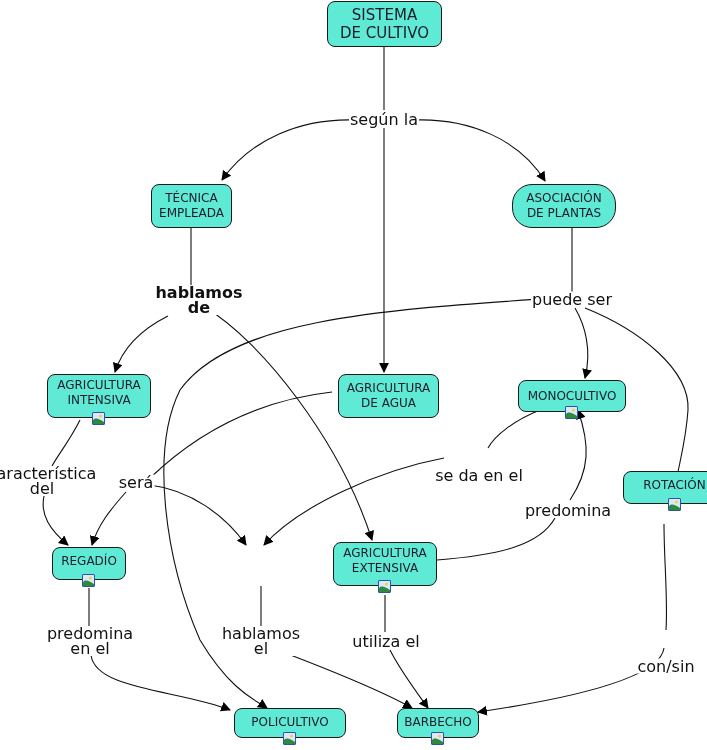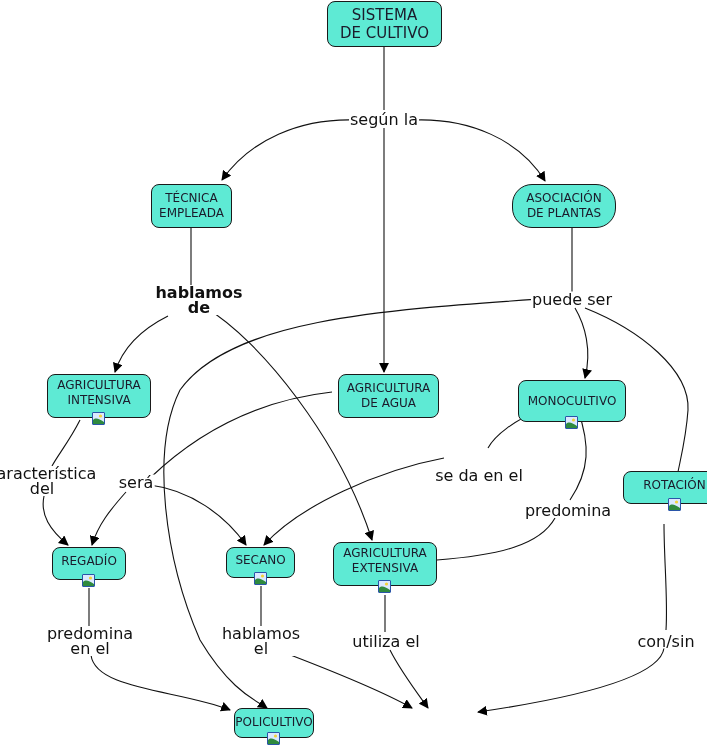--- a/index.html
+++ b/index.html
@@ -102,21 +102,21 @@
     <span class="img-icon"><svg width="11" height="11" viewBox="0 0 11 11">
           <rect x="0" y="0" width="11" height="11" fill="#dbe9ff"></rect>
           <circle cx="7.5" cy="3" r="1.6" fill="#f2d23a"></circle>
           <path d="M0,11 L0,7 C3,4 6,6 11,9 L11,11 z" fill="#2f8a3e"></path>
         </svg></span>
   </div>
   <div class="concept" style="left:338px;top:374px;width:101px;height:44px;">
     <span class="lbl">AGRICULTURA
 DE AGUA</span>
   </div>
-  <div class="concept has-img" style="left:518px;top:380px;width:108px;height:42px;">
+  <div class="concept has-img" style="left:518px;top:380px;width:108px;height:32px;">
     <span class="lbl" style="margin-top:0">MONOCULTIVO</span>
     <span class="img-icon"><svg width="11" height="11" viewBox="0 0 11 11">
           <rect x="0" y="0" width="11" height="11" fill="#dbe9ff"></rect>
           <circle cx="7.5" cy="3" r="1.6" fill="#f2d23a"></circle>
           <path d="M0,11 L0,7 C3,4 6,6 11,9 L11,11 z" fill="#2f8a3e"></path>
         </svg></span>
   </div>
   <div class="concept has-img" style="left:623px;top:471px;width:103px;height:33px;">
     <span class="lbl" style="margin-top:-4px">ROTACIÓN</span>
     <span class="img-icon"><svg width="11" height="11" viewBox="0 0 11 11">
@@ -126,39 +126,39 @@
         </svg></span>
   </div>
   <div class="concept has-img" style="left:52px;top:547px;width:74px;height:33px;">
     <span class="lbl" style="margin-top:-4px">REGADÍO</span>
     <span class="img-icon"><svg width="11" height="11" viewBox="0 0 11 11">
           <rect x="0" y="0" width="11" height="11" fill="#dbe9ff"></rect>
           <circle cx="7.5" cy="3" r="1.6" fill="#f2d23a"></circle>
           <path d="M0,11 L0,7 C3,4 6,6 11,9 L11,11 z" fill="#2f8a3e"></path>
         </svg></span>
   </div>
-  <div class="concept has-img" style="left:226px;top:547px;width:69px;height:31px;">
-    <span class="lbl" style="margin-top:-4px">SECANO</span>
-    <span class="img-icon"><svg width="11" height="11" viewBox="0 0 11 11">
-          <rect x="0" y="0" width="11" height="11" fill="#dbe9ff"></rect>
-          <circle cx="7.5" cy="3" r="1.6" fill="#f2d23a"></circle>
-          <path d="M0,11 L0,7 C3,4 6,6 11,9 L11,11 z" fill="#2f8a3e"></path>
-        </svg></span>
-  </div>
   <div class="concept has-img" style="left:333px;top:542px;width:104px;height:44px;">
     <span class="lbl">AGRICULTURA
 EXTENSIVA</span>
     <span class="img-icon"><svg width="11" height="11" viewBox="0 0 11 11">
           <rect x="0" y="0" width="11" height="11" fill="#dbe9ff"></rect>
           <circle cx="7.5" cy="3" r="1.6" fill="#f2d23a"></circle>
           <path d="M0,11 L0,7 C3,4 6,6 11,9 L11,11 z" fill="#2f8a3e"></path>
         </svg></span>
   </div>
-  <div class="concept has-img" style="left:234px;top:708px;width:80px;height:30px;">
+  <div class="concept has-img" style="left:234px;top:708px;width:112px;height:30px;">
     <span class="lbl" style="margin-top:-2px">POLICULTIVO</span>
+    <span class="img-icon"><svg width="11" height="11" viewBox="0 0 11 11">
+          <rect x="0" y="0" width="11" height="11" fill="#dbe9ff"></rect>
+          <circle cx="7.5" cy="3" r="1.6" fill="#f2d23a"></circle>
+          <path d="M0,11 L0,7 C3,4 6,6 11,9 L11,11 z" fill="#2f8a3e"></path>
+        </svg></span>
+  </div>
+  <div class="concept has-img" style="left:397px;top:708px;width:82px;height:30px;">
+    <span class="lbl" style="margin-top:-2px">BARBECHO</span>
     <span class="img-icon"><svg width="11" height="11" viewBox="0 0 11 11">
           <rect x="0" y="0" width="11" height="11" fill="#dbe9ff"></rect>
           <circle cx="7.5" cy="3" r="1.6" fill="#f2d23a"></circle>
           <path d="M0,11 L0,7 C3,4 6,6 11,9 L11,11 z" fill="#2f8a3e"></path>
         </svg></span>
   </div>
 
   <div class="link-label" style="left:384px;top:119px;">según la</div>
   <div class="link-label" style="left:199px;top:300px;font-weight:bold;">hablamos
 de</div>
@@ -166,14 +166,14 @@
   <div class="link-label" style="left:42px;top:481px;">característica
 del</div>
   <div class="link-label" style="left:136px;top:482px;">será</div>
   <div class="link-label" style="left:479px;top:475px;">se da en el</div>
   <div class="link-label" style="left:568px;top:510px;">predomina</div>
   <div class="link-label" style="left:90px;top:641px;">predomina
 en el</div>
   <div class="link-label" style="left:261px;top:641px;">hablamos
 el</div>
   <div class="link-label" style="left:386px;top:641px;">utiliza el</div>
-  <div class="link-label" style="left:666px;top:641px;">con/sin</div>
+  <div class="link-label" style="left:666px;top:666px;">con/sin</div>
 </div>
 
 </body></html>

